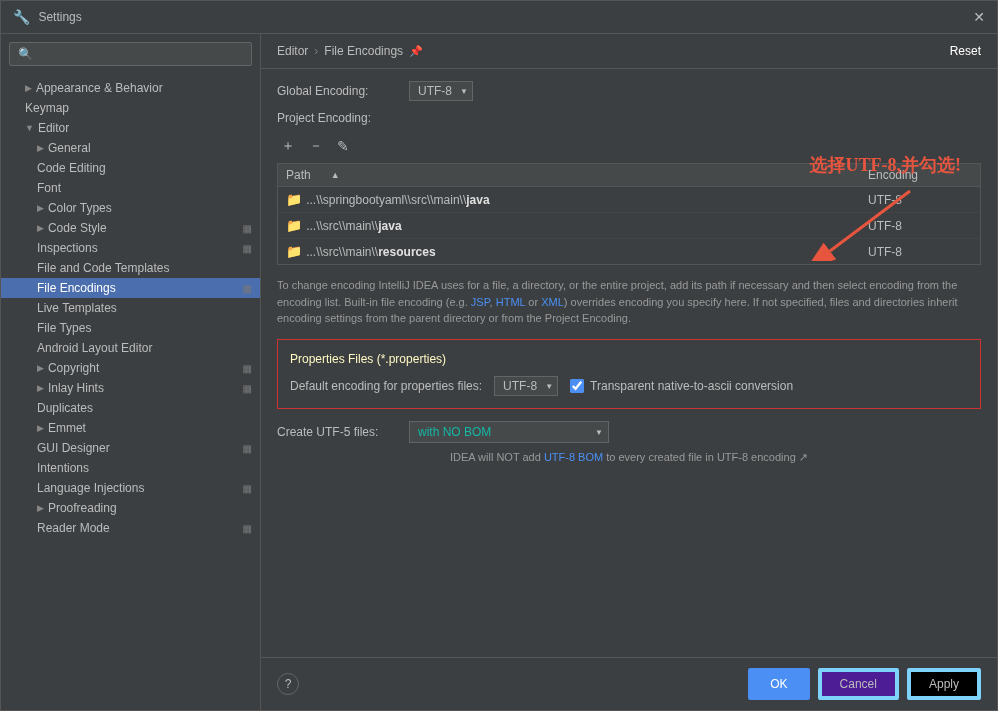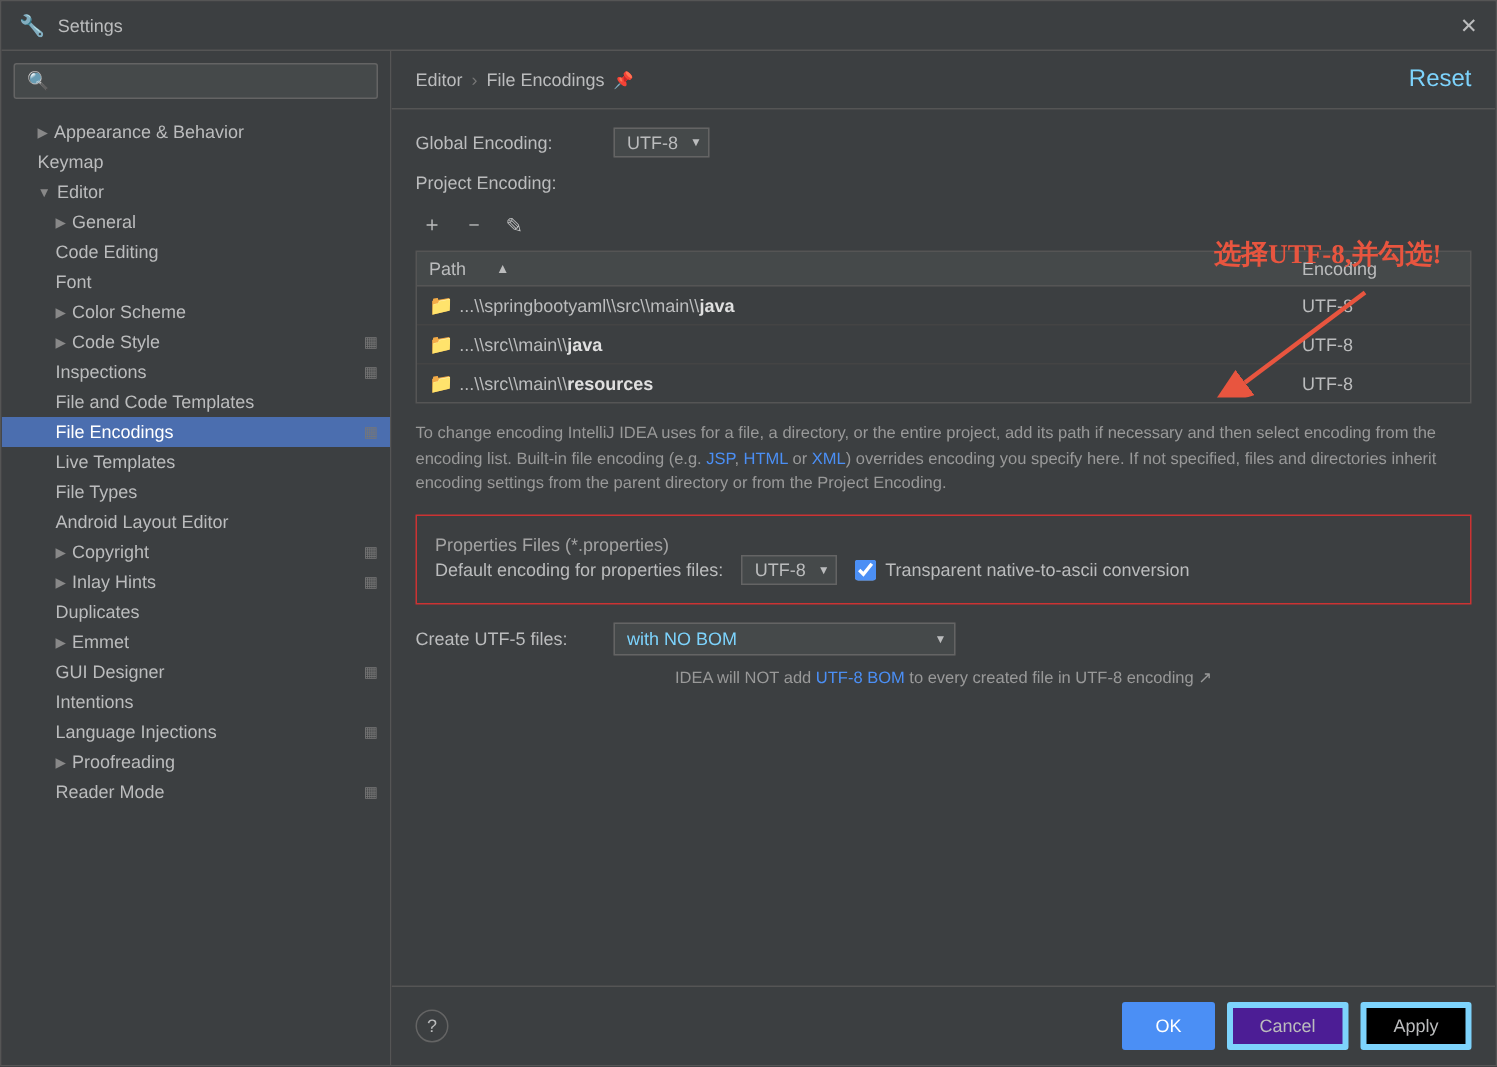--- a/index.html
+++ b/index.html
@@ -28,21 +28,21 @@
     .tree-item .icon-badge { margin-left: auto; color: #777; font-size: 10px; }
 
     
     .main-panel { flex: 1; background: #3c3f41; display: flex; flex-direction: column; overflow: hidden; }
 
     .breadcrumb-bar { padding: 10px 16px; display: flex; align-items: center; justify-content: space-between; border-bottom: 1px solid #555; }
     .breadcrumb { display: flex; align-items: center; gap: 6px; color: #bbbcbd; font-size: 12px; }
     .breadcrumb .sep { color: #777; }
     .breadcrumb .current { color: #bbbcbd; font-weight: 500; }
     .breadcrumb .pin-icon { color: #777; font-size: 11px; }
-    .reset-link { color: #7dd3fc; font-size: 16px; cursor: pointer; }
+    .reset-link { color: #ffffff; font-size: 12px; cursor: pointer; }
 
     .panel-content { flex: 1; overflow-y: auto; padding: 12px 16px; }
     .panel-content::-webkit-scrollbar { width: 6px; }
     .panel-content::-webkit-scrollbar-thumb { background: #555; }
 
     .encoding-row { display: flex; align-items: center; gap: 12px; margin-bottom: 10px; }
     .encoding-label { color: #bbbcbd; font-size: 12px; min-width: 120px; }
     .dropdown-wrap { position: relative; display: inline-block; }
     .dropdown-wrap::after { content: '▼'; position: absolute; right: 5px; top: 50%; transform: translateY(-50%); font-size: 8px; color: #bbbcbd; pointer-events: none; }
     .dropdown-wrap select { background: #45494a; border: 1px solid #646464; color: #bbbcbd; padding: 2px 20px 2px 8px; font-size: 12px; appearance: none; -webkit-appearance: none; cursor: pointer; outline: none; }
@@ -61,32 +61,32 @@
     .table-row-item:last-child { border-bottom: none; }
     .table-row-item .col { padding: 5px 8px; font-size: 12px; }
     .folder-icon { color: #6897bb; font-size: 13px; }
     .path-text { color: #bbbcbd; }
     .path-text .bold { font-weight: bold; color: #e0e0e0; }
 
     .info-text { font-size: 11px; color: #999; line-height: 1.5; margin-top: 8px; margin-bottom: 12px; }
     .info-text .link { color: #4b8ff5; }
 
     .properties-box { border: 1.5px solid #cc3333; padding: 12px; margin-bottom: 12px; background: #3c3f41; }
-    .properties-title { font-size: 12px; color: #a3a3a3; }
+    .properties-title { font-size: 12px; color: #fef9c3; margin-bottom: 10px; }
     .properties-row { display: flex; align-items: center; gap: 12px; }
     .prop-label { color: #bbbcbd; font-size: 12px; }
     .checkbox-wrap { display: flex; align-items: center; gap: 6px; color: #bbbcbd; font-size: 12px; }
     .checkbox-wrap input[type=checkbox] { accent-color: #4b8ff5; width: 14px; height: 14px; }
 
     .bom-section { margin-top: 8px; }
     .bom-row { display: flex; align-items: center; gap: 12px; margin-bottom: 8px; }
     .bom-label { color: #bbbcbd; font-size: 12px; min-width: 120px; }
     .bom-dropdown-wrap { position: relative; display: inline-block; }
     .bom-dropdown-wrap::after { content: '▼'; position: absolute; right: 6px; top: 50%; transform: translateY(-50%); font-size: 8px; color: #bbbcbd; pointer-events: none; }
-    .bom-dropdown-wrap select { background: #45494a; border: 1px solid #646464; color: #7dd3fc; padding: 3px 24px 3px 8px; font-size: 12px; appearance: none; -webkit-appearance: none; cursor: pointer; outline: none; width: 228px; }
+    .bom-dropdown-wrap select { background: #45494a; border: 1px solid #646464; color: #14b8a6; padding: 3px 24px 3px 8px; font-size: 12px; appearance: none; -webkit-appearance: none; cursor: pointer; outline: none; width: 200px; }
 
     .bom-info { font-size: 11px; color: #999; margin-top: 4px; text-align: center; }
     .bom-info .link { color: #4b8ff5; }
 
     
     .footer { border-top: 1px solid #555; padding: 10px 16px; display: flex; align-items: center; justify-content: space-between; background: #3c3f41; }
     .footer-left { display: flex; align-items: center; gap: 6px; }
     .help-btn { background: none; border: 1px solid #646464; color: #bbbcbd; border-radius: 50%; width: 22px; height: 22px; display: flex; align-items: center; justify-content: center; cursor: pointer; font-size: 12px; }
     .footer-right { display: flex; gap: 8px; }
     .btn { padding: 5px 18px; font-size: 12px; cursor: pointer; border: 4px solid #7dd3fc; border-radius: 2px; }
@@ -129,21 +129,21 @@
           <span>General</span>
         </div>
         <div class="tree-item indent2">
           <span>Code Editing</span>
         </div>
         <div class="tree-item indent2">
           <span>Font</span>
         </div>
         <div class="tree-item indent2">
           <span class="arrow">▶</span>
-          <span>Color Scheme</span>
+          <span>Color Types</span>
         </div>
         <div class="tree-item indent2">
           <span class="arrow">▶</span>
           <span>Code Style</span>
           <span class="icon-badge">▦</span>
         </div>
         <div class="tree-item indent2">
           <span>Inspections</span>
           <span class="icon-badge">▦</span>
         </div>

